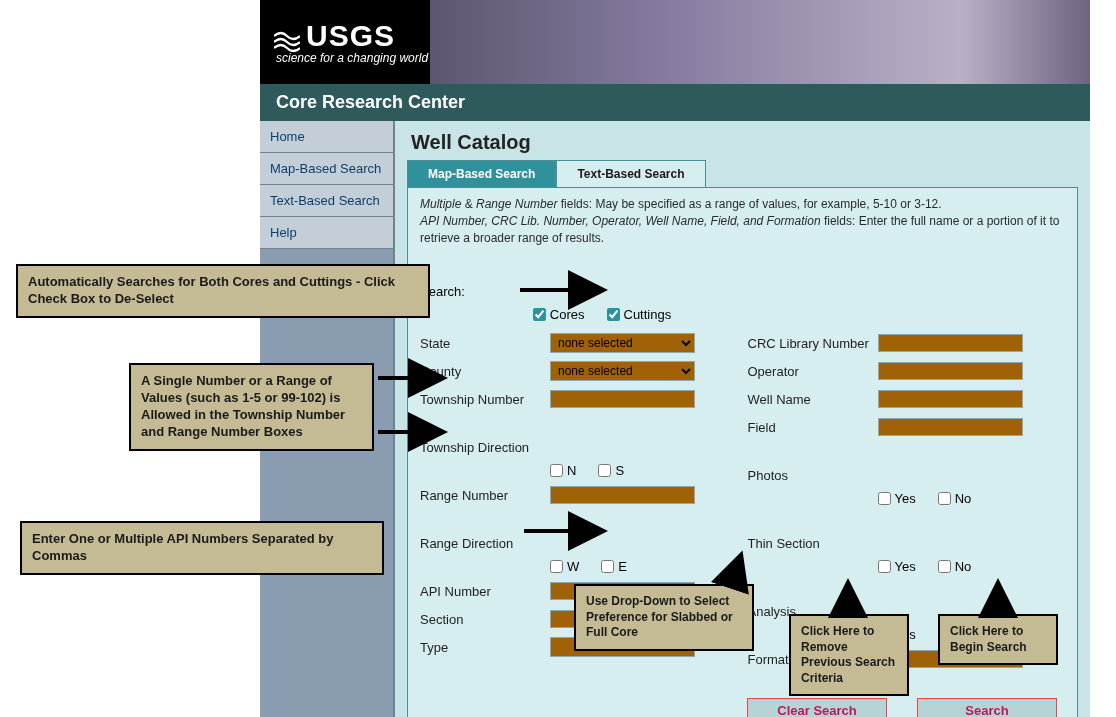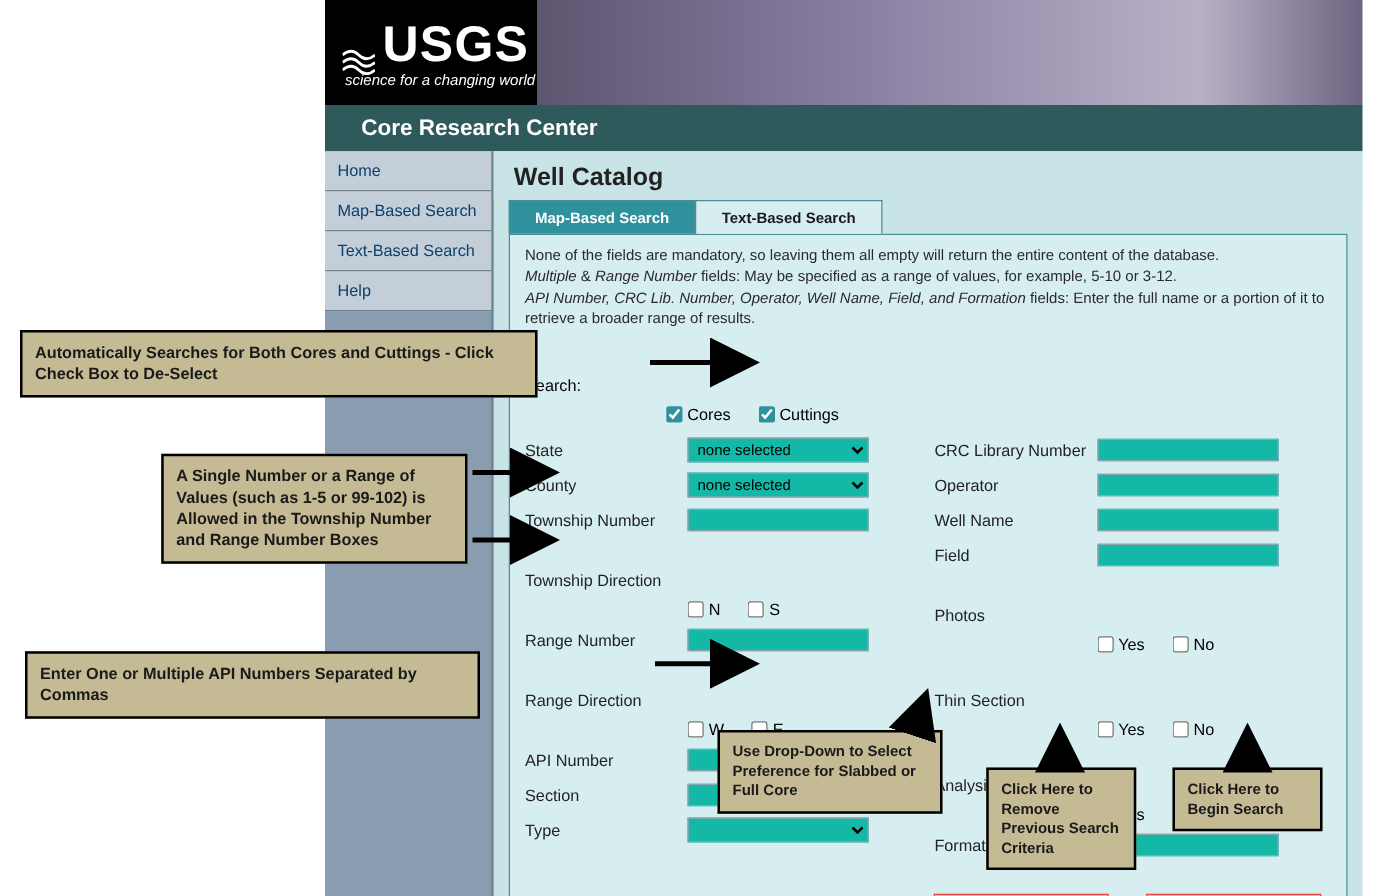--- a/index.html
+++ b/index.html
@@ -1,42 +1,42 @@
 <!DOCTYPE html>
 <html><head>
 <meta charset="utf-8">
 <style>
   * { box-sizing: border-box; margin: 0; padding: 0; }
   body { font-family: Arial, Helvetica, sans-serif; font-size: 13px; background: #fff; width: 1116px; height: 717px; position: relative; }
   .app-frame { position: absolute; left: 260px; top: 0; width: 830px; }
   .banner { height: 84px; background: linear-gradient(90deg,#000 0,#000 170px,#5d5670 170px,#857a9e 400px,#b9b0c7 700px,#6f6481 830px); position: relative; display:flex; align-items:center; padding-left:14px;}
   .logo { display:flex; align-items:center; gap:6px; }
-  .logo-mark { color:#fff; font-weight:800; font-size:40px; letter-spacing:1px; font-family: "Arial Black", Arial, sans-serif; display:flex; align-items:center; gap:6px;}
+  .logo-mark { color:#fff; font-weight:800; font-size:30px; letter-spacing:1px; font-family: "Arial Black", Arial, sans-serif; display:flex; align-items:center; gap:6px;}
   .logo-wave { width:26px; height:22px; display:inline-block; }
   .logo-tagline { color:#fff; font-style: italic; font-size:12px; margin-top:-2px; margin-left:2px;}
-  .sitebar { background:#2f5a5c; color:#fff; padding:8px 29px; font-size:18px; font-weight:bold; }
+  .sitebar { background:#2f5a5c; color:#fff; padding:8px 16px; font-size:18px; font-weight:bold; }
   .layout { display:flex; }
   .sidenav { width:135px; background:#8a9db0; border-right:2px solid #6d8490; }
   .sidenav .item { padding:8px 10px; border-bottom:1px solid #6d8490; color:#0b406b; background:#c3ced9; cursor:pointer; }
   .main { flex:1; background:#c9e4e6; }
   .page-title { font-size:20px; font-weight:bold; padding:10px 16px 6px; color:#222; background:#c9e4e6;}
   .tab-row { display:flex; margin:0 12px; }
   .tab { padding:6px 20px; font-weight:bold; font-size:12px; border:1px solid #4d8e96; border-bottom:none; }
   .tab.inactive { background:#2e919c; color:#fff; cursor:pointer;}
   .tab.active { background:#d7eef1; color:#1a1a1a; }
   .tab-body { margin:0 12px 12px; border:1px solid #4d8e96; background:#d7eef1; padding:8px 12px 16px; }
   .info-text { font-size:12px; color:#2a2a2a; line-height:1.4; }
   .info-text i { font-style: italic; }
   .search-line { margin-top:14px; display:flex; align-items:center; gap:40px; }
   .grid { display:flex; margin-top:10px; gap:10px;}
   .col { flex:1; }
   .row { display:flex; align-items:center; margin-bottom:6px; min-height:22px; }
   .row label.fld { width:130px; font-size:13px; color:#222; }
   .row .ctrls { flex:1; }
-  select, input[type=text] { border:1px solid #8ba7b0; font-size:12px; padding:1px 3px; background:#14b8a6; }
+  select, input[type=text] { border:1px solid #8ba7b0; font-size:12px; padding:1px 3px; background:#a16207; }
   select { width:145px; }
   input[type=text] { width:145px; }
   .chk-pair { display:flex; gap:22px; align-items:center;margin-top:47px;}
   .chk-pair span { display:flex; align-items:center; gap:4px; font-size:13px;}
   .button-row { display:flex; justify-content:flex-end; gap:30px; margin-top:22px; padding-right:8px;}
   .btn { width:140px; padding:4px 0; text-align:center; background:#b6d3d6; border:1px solid #ef4444; color:#be185d; font-weight:bold; font-size:13px; cursor:pointer;}
   
   .callout { position:absolute; background:#c4bb95; border:2px solid #000; padding:8px 10px; font-weight:bold; font-size:13px; color:#1a1a1a; line-height:1.3; }
   .callout.small { font-size:12px; }
   input[type=checkbox] { width:13px; height:13px; accent-color:#2e919c; cursor:pointer;}
@@ -73,21 +73,20 @@
       <div class="item">Help</div>
     </div>
     <div class="main">
       <div class="page-title">Well Catalog</div>
       <div class="tab-row">
         <div class="tab inactive">Map-Based Search</div>
         <div class="tab active">Text-Based Search</div>
       </div>
       <div class="tab-body">
         <div class="info-text">
-          <div>None of the fields are mandatory, so leaving them all empty will return the entire content of the database.</div>
           <div>
             <i>Multiple</i><span> &amp; </span><i>Range Number</i><span> fields: May be specified as a range of values, for example, 5-10 or 3-12.</span>
           </div>
           <div>
             <i>API Number, CRC Lib. Number, Operator, Well Name, Field, and Formation</i><span> fields: Enter the full name or a portion of it to retrieve a broader range of results.</span>
           </div>
         </div>
 
         <div class="search-line">
           <span>Search:</span>

